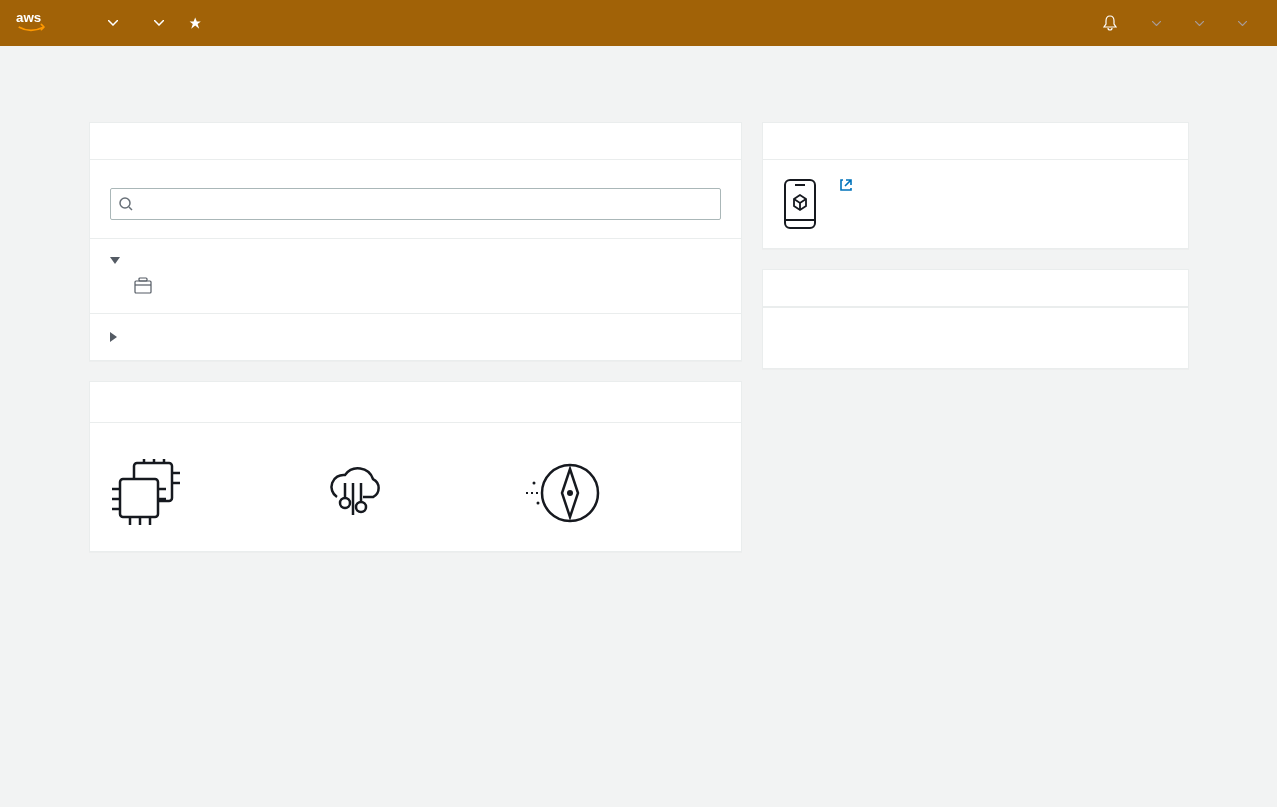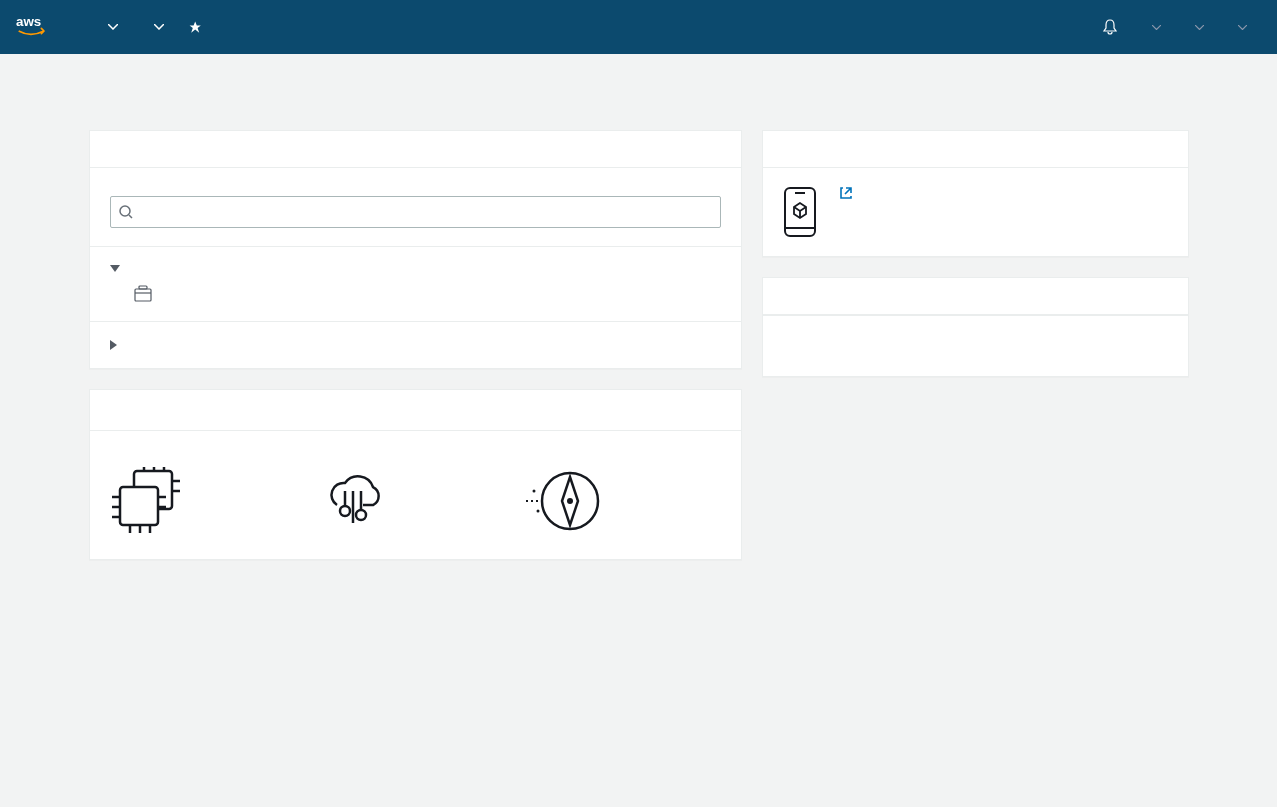--- a/index.html
+++ b/index.html
@@ -3,22 +3,22 @@
 <meta charset="utf-8">
 <style>
 * { box-sizing: border-box; margin: 0; padding: 0; }
 body {
   font-family: "Amazon Ember", "Helvetica Neue", Arial, sans-serif;
   background: #f2f3f3;
   color: #16191f;
   font-size: 14px;
 }
 .topnav {
-  background: #0c4a6e;
-  height: 54px;
+  background: #a16207;
+  height: 46px;
   display: flex;
   align-items: center;
   padding: 0 16px;
   color: #fff;
 }
 .topnav .logo {
   margin-right: 30px;
   display: flex;
   align-items: center;
 }

